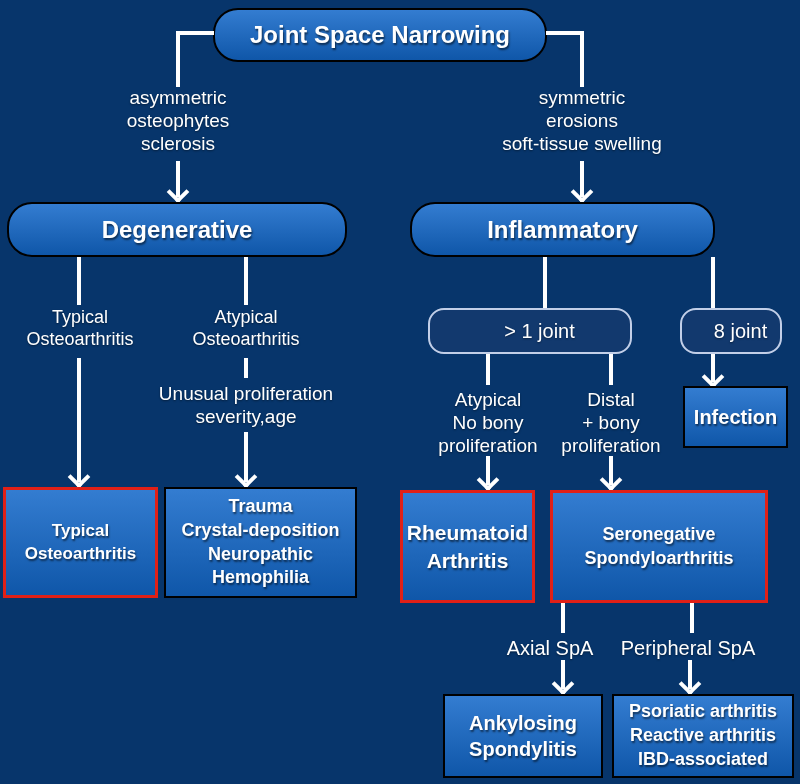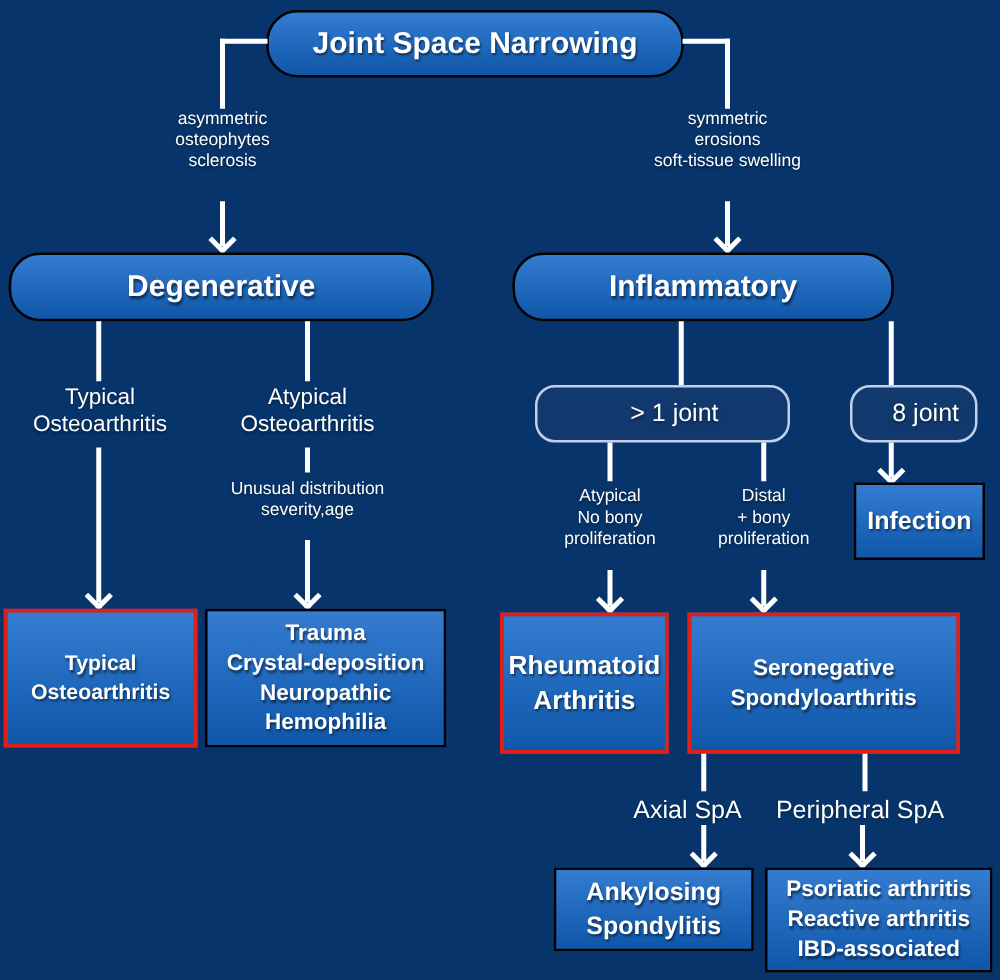--- a/index.html
+++ b/index.html
@@ -27,21 +27,21 @@
     position:absolute;display:flex;align-items:center;justify-content:center;
     box-sizing:border-box;border-radius:16px;font-size:20px;
     background:var(--condition-fill,#12396e);
     border:2px solid var(--condition-border,#c2cfe8);
     text-shadow:0 1px 2px rgba(0,0,0,.4);
     padding-left:19px;
   }
   .cond span{white-space:pre-line;}
   
   .lbl{
-    position:absolute;font-size:14px;line-height:1.22;text-align:center;
+    position:absolute;font-size:19px;line-height:1.22;text-align:center;
     white-space:pre-line;text-shadow:0 1px 2px rgba(0,0,0,.45);
   }
   
   .vline,.hline{position:absolute;background:#fff;}
   .vline{width:4px;}
   .hline{height:4px;}
   
   .arrow{position:absolute;width:18px;display:flex;flex-direction:column;align-items:center;}
   .arrow .shaft{width:4px;flex:1;background:#fff;}
   .arrow .head{
@@ -94,21 +94,21 @@
 Osteoarthritis</div>
   <div class="lbl" style="left:166px;top:307px;width:160px;font-size:18px;">Atypical
 Osteoarthritis</div>
 
   <div class="arrow" style="left:70px;top:358px;height:127px;">
     <i class="shaft"></i>
       <i class="head"></i>
   </div>
 
   <div class="vline" style="left:244px;top:358px;height:20px;"></div>
-  <div class="lbl" style="left:141px;top:382px;width:210px;">Unusual distribution
+  <div class="lbl" style="left:141px;top:382px;width:210px;">Unusual proliferation
 severity,age</div>
   <div class="arrow" style="left:237px;top:432px;height:53px;">
     <i class="shaft"></i>
       <i class="head"></i>
   </div>
 
   <div class="node red" style="left:3px;top:487px;width:155px;height:111px;font-size:17px;">
     <span>Typical
 Osteoarthritis</span>
   </div>
@@ -172,21 +172,21 @@
 
   <div class="arrow" style="left:554px;top:660px;height:32px;">
     <i class="shaft"></i>
       <i class="head"></i>
   </div>
   <div class="arrow" style="left:681px;top:660px;height:32px;">
     <i class="shaft"></i>
       <i class="head"></i>
   </div>
 
-  <div class="node" style="left:443px;top:694px;width:160px;height:67px;font-size:20px;">
+  <div class="node" style="left:443px;top:694px;width:160px;height:84px;font-size:20px;">
     <span>Ankylosing
 Spondylitis</span>
   </div>
   <div class="node" style="left:612px;top:694px;width:182px;height:84px;font-size:18px;">
     <span>Psoriatic arthritis
 Reactive arthritis
 IBD-associated</span>
   </div>
 
 </div>

